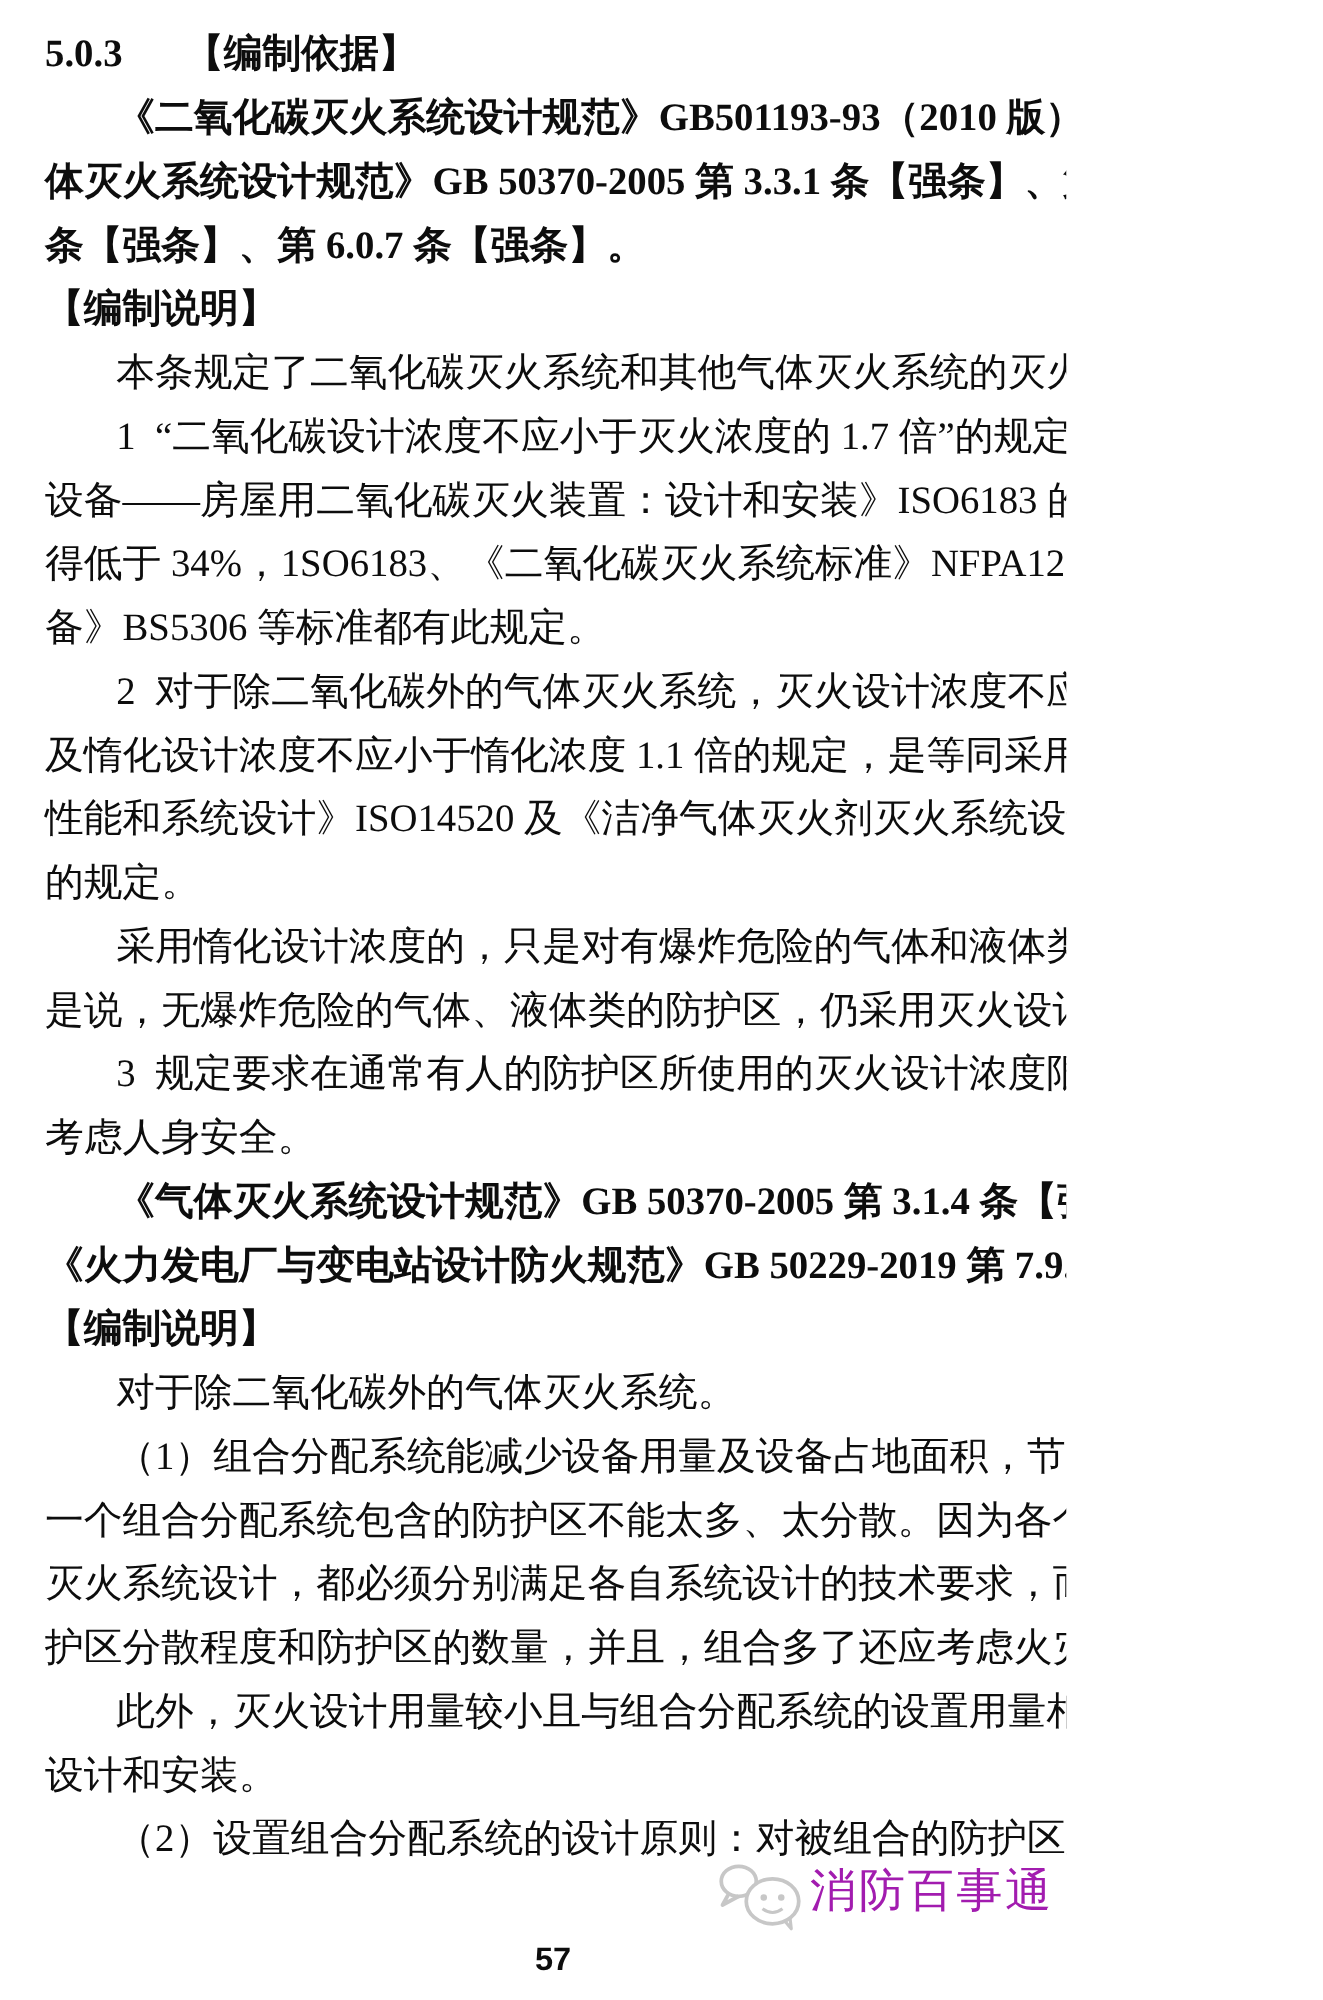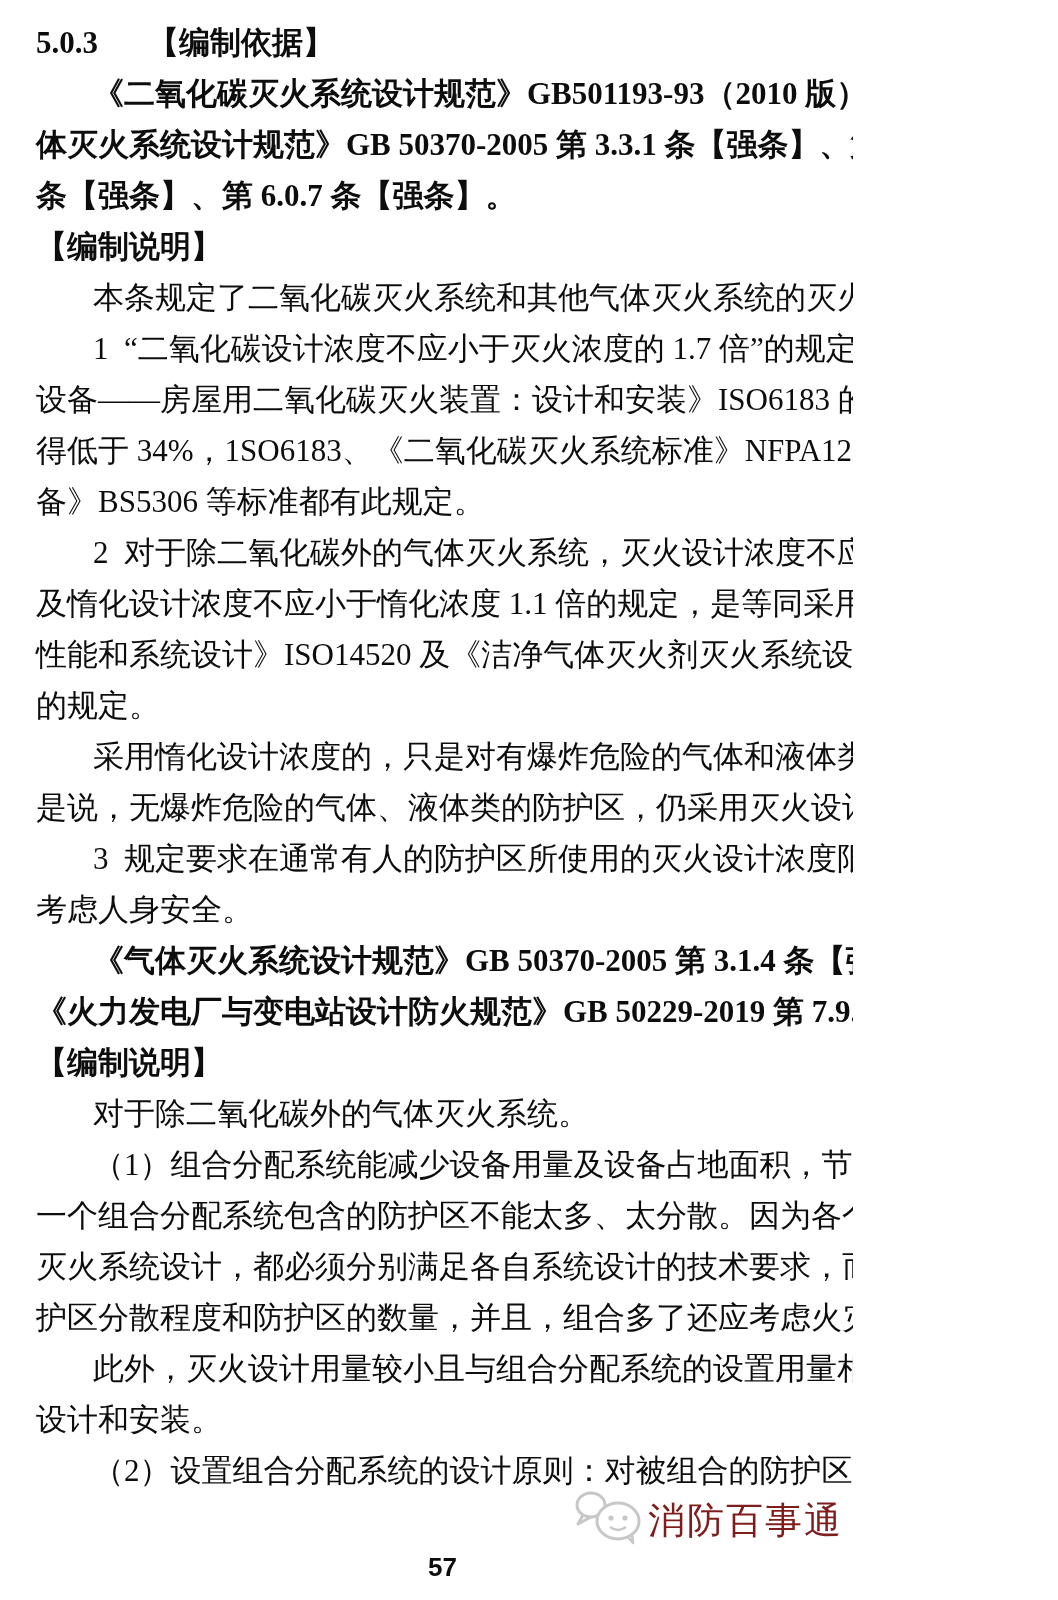--- a/index.html
+++ b/index.html
@@ -42,22 +42,22 @@
     font-size: 26px;
     font-weight: bold;
     font-family: "Liberation Sans", "DejaVu Sans", sans-serif;
     z-index: 2;
   }
   .watermark {
     position: absolute;
     top: 1488px;
     right: 10px;
     display: flex;
-    align-items: flex-end;
-    color: #7f1d1d;
+    align-items: flex-start;
+    color: #a21caf;
     z-index: 1;
   }
   .watermark .wm-text {
     font-size: 37px;
     letter-spacing: 2px;
     white-space: pre;
   }
   .watermark svg { display: block; margin-right: 4px; }
 </style>
 </head>

